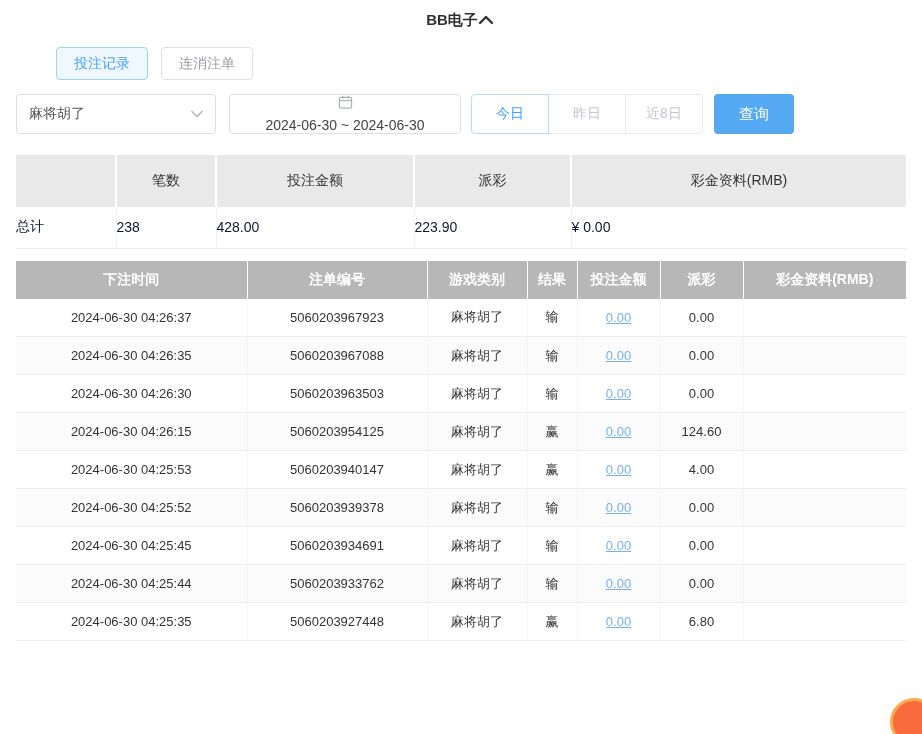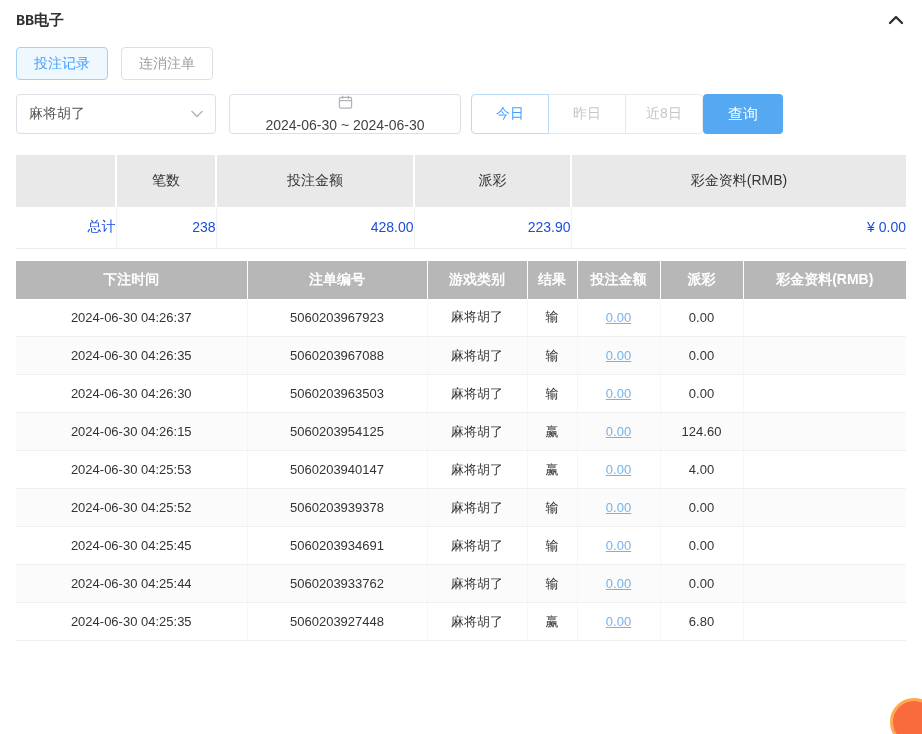--- a/index.html
+++ b/index.html
@@ -4,33 +4,33 @@
 <style>
   * { box-sizing: border-box; margin: 0; padding: 0; }
   html, body { width: 922px; height: 734px; overflow: hidden; }
   body {
     font-family: "Liberation Sans", sans-serif;
     background: #ffffff;
     position: relative;
     color: #333;
   }
   .panel-header {
-    display: flex; align-items: center; justify-content: space-between;
-    padding: 10px 18px 4px 16px; height: 34px; font-family: Liberation Mono, monospace;
+    display: flex; align-items: center; justify-content: center;
+    padding: 10px 18px 4px 16px; height: 34px;
   }
   .panel-title { font-size: 15px; font-weight: 700; color: #303133; }
   .collapse-btn { cursor: pointer; display: flex; align-items: center; }
 
   .tabs { display: flex; gap: 13px; margin: 13px 16px 0 16px; }
   .tab {
     height: 33px; padding: 0 17px; font-size: 14px; border-radius: 4px;
     border: 1px solid #dcdfe6; background: #fff; color: #9a9da3; cursor: pointer;
     font-family: "Liberation Sans", sans-serif;
   }
-  .tab.active { background: #f0f8ff; border-color: #a3d0f5; color: #409eff; }
+  .tab.active { background: #f0f8ff; border-color: #a3d0f5; color: #409eff; margin-left: 40px; }
 
   .filters { display: flex; align-items: center; margin: 14px 16px 0 16px; }
   .select {
     width: 200px; height: 40px; border: 1px solid #dcdfe6; border-radius: 4px;
     display: flex; align-items: center; justify-content: space-between;
     padding: 0 12px; font-size: 14px; color: #555; cursor: pointer; background: #fff;
   }
   .datepicker {
     height: 40px; width: 232px; border: 1px solid #dcdfe6; border-radius: 4px;
     display: flex; align-items: center; gap: 8px; padding: 0 12px;
@@ -39,34 +39,34 @@
   .btn-group { display: flex; margin-left: 10px; border-radius: 20px; }
   .range-btn {
     width: 78px; height: 40px; background: #fff; border: 1px solid #e6e9ee;
     font-size: 14px; color: #c3c7cd; cursor: pointer; margin-left: -1px;
     font-family: "Liberation Sans", sans-serif;
   }
   .range-btn:first-child { border-radius: 4px 0 0 4px; margin-left: 0; }
   .range-btn:last-child { border-radius: 0 4px 4px 0; }
   .range-btn.active { color: #409eff; border-color: #bcd9f6; position: relative; z-index: 1; }
   .search-btn {
-    width: 80px; height: 40px; background: #55a8f2; color: #fff;
+    width: 80px; height: 40px; margin-left: 11px; background: #55a8f2; color: #fff;
     border: none; border-radius: 4px; font-size: 15px; cursor: pointer;
     font-family: "Liberation Sans", sans-serif;
   }
 
   table { border-collapse: collapse; width: 890px; margin: 0 16px; table-layout: fixed; }
   .summary-table { margin-top: 21px; }
   .summary-table th {
     background: #e9e9e9; height: 52px; font-size: 14px; font-weight: 400; color: #333;
     border-right: 2px solid #fff; text-align: center;
   }
   .summary-table th:last-child { border-right: none; }
   .summary-table td {
-    height: 41px; font-size: 14px; text-align: right; color: #1d4ed8;
+    height: 41px; font-size: 14px; text-align: left; color: #0f172a;
     border-bottom: 1px solid #ececec; border-right: 1px solid #f2f2f2; background: #fff;
   }
   .summary-table td:last-child { border-right: none; }
 
   .main-table { margin-top: 12px; }
   .main-table th {
     background: #b7b7b7; color: #fff; height: 38px; font-size: 14px; font-weight: 700;
     border-right: 1px solid #fff; text-align: center;
   }
   .main-table th:last-child { border-right: none; }

